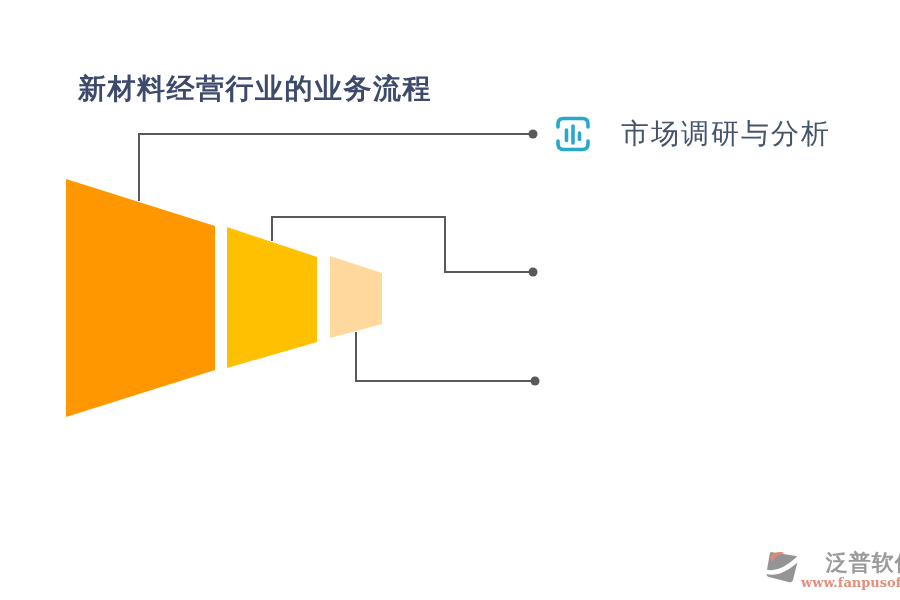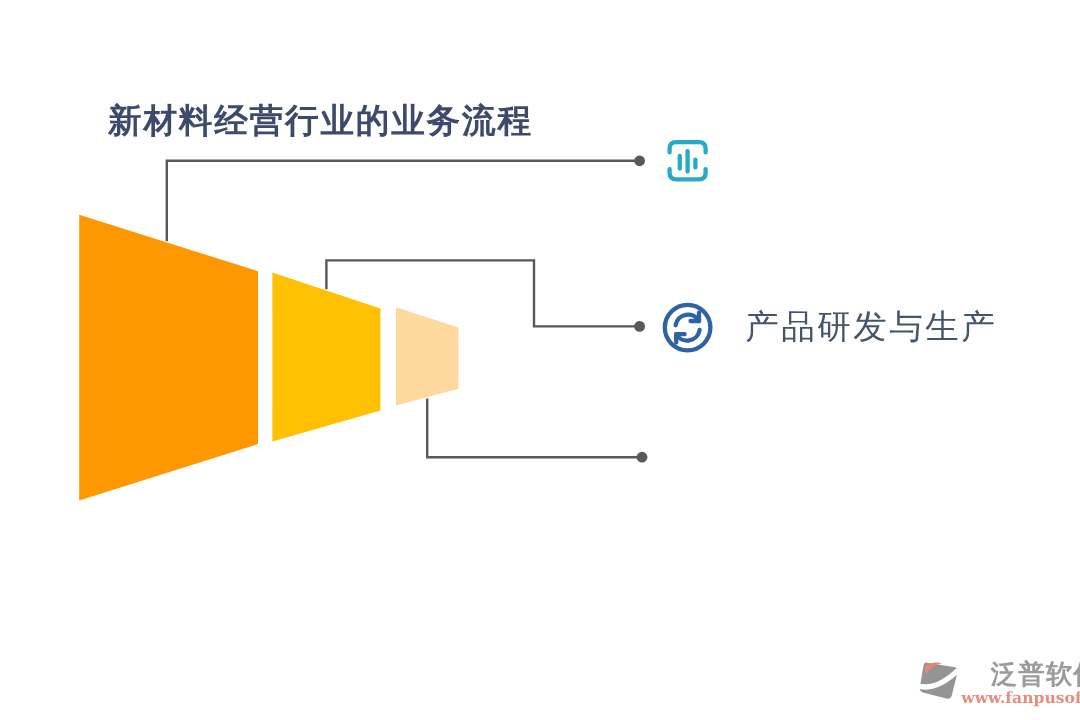--- a/index.html
+++ b/index.html
@@ -12,21 +12,21 @@
     position: relative;
     width: 900px;
     height: 600px;
     background: #ffffff;
     overflow: hidden;
   }
   .diagram-title {
     position: absolute;
     left: 78px;
     top: 70px;
-    margin: 12px;
+    margin: 0;
     font-size: 28px;
     font-weight: bold;
     letter-spacing: 1.5px;
     color: #3d4a6b;
     white-space: nowrap;
   }
   .funnel-layer {
     position: absolute;
     left: 0;
     top: 0;
@@ -130,34 +130,23 @@
   <div class="item-row row-1">
     <span class="icon">
       <svg viewBox="0 0 44 44" fill="none" stroke-linecap="round" stroke-linejoin="round" stroke="#29A9C9">
         <path stroke-width="3.6" d="M 7 15 L 7 12 Q 7 6.5 12.5 6.5 L 31.5 6.5 Q 37 6.5 37 12 L 37 15"></path>
         <path stroke-width="3.6" d="M 7 29 L 7 32 Q 7 37.5 12.5 37.5 L 31.5 37.5 Q 37 37.5 37 32 L 37 29"></path>
         <path stroke-width="3.6" d="M 15.5 18 L 15.5 28.5"></path>
         <path stroke-width="3.6" d="M 22 14 L 22 31"></path>
         <path stroke-width="3.6" d="M 28.5 21 L 28.5 27.5"></path>
       </svg>
     </span>
+    <span class="item-label">市场调研与分析</span>
   </div>
 
-  <div class="item-row row-2">
-    <span class="icon">
-      <svg viewBox="0 0 44 44" fill="none" stroke-linecap="round" stroke-linejoin="round" stroke="#2E62A6">
-        <circle cx="22" cy="22" r="19" stroke-width="3.6"></circle>
-        <path stroke-width="3.6" d="M 12 20 A 10.5 10.5 0 0 1 31.5 16.5"></path>
-        <path stroke-width="3.6" d="M 31.5 9.5 L 31.5 16.5 L 24.5 16.5"></path>
-        <path stroke-width="3.6" d="M 32 24 A 10.5 10.5 0 0 1 12.5 27.5"></path>
-        <path stroke-width="3.6" d="M 12.5 34.5 L 12.5 27.5 L 19.5 27.5"></path>
-      </svg>
-    </span>
-    <span class="item-label">产品研发与生产</span>
-  </div>
 
 
   <div class="watermark">
     <span class="logo">
       <svg viewBox="0 0 38 38">
         <path d="M 8 3 L 33 7 Q 36 8 35 11 L 30 31 Q 29 34 25.5 33 L 6 28 Q 3 27 3.5 24 L 6.5 6 Q 7 3.5 8 3 Z" fill="#949494"></path>
         <path d="M 1 22 Q 16 28 36 9" stroke="#ffffff" stroke-width="4.5" fill="none"></path>
         <path d="M 7 7 Q 14 1 22 4 Q 13 5.5 9 13 Z" fill="#db8a78"></path>
       </svg>
     </span>

